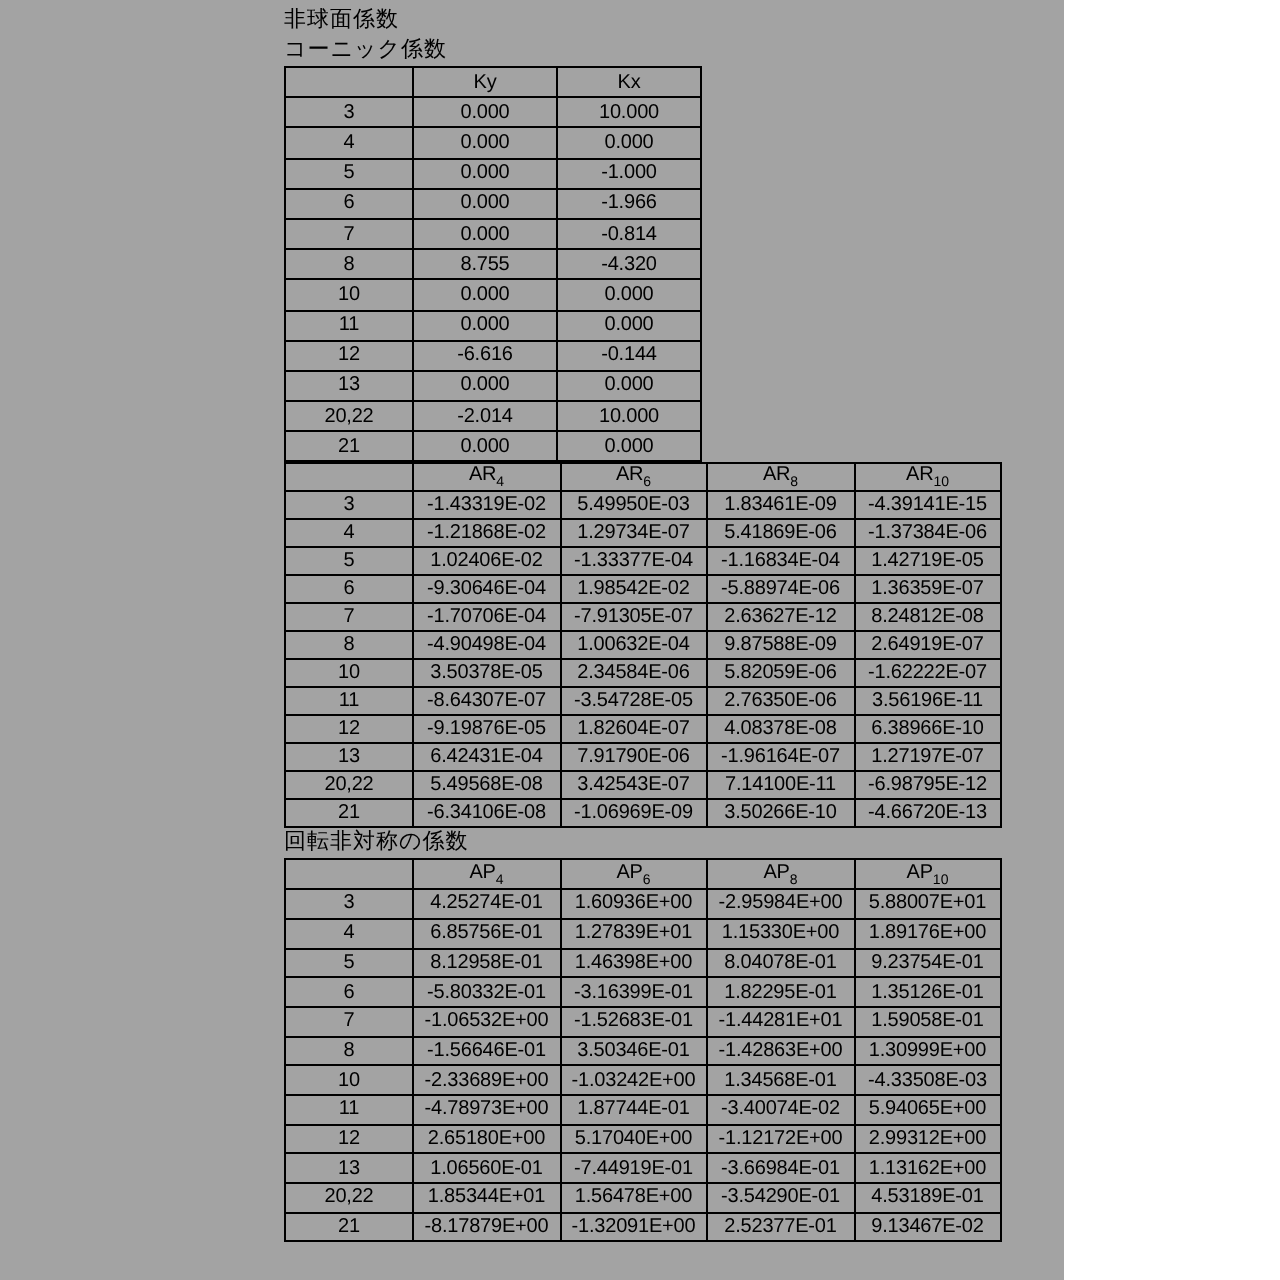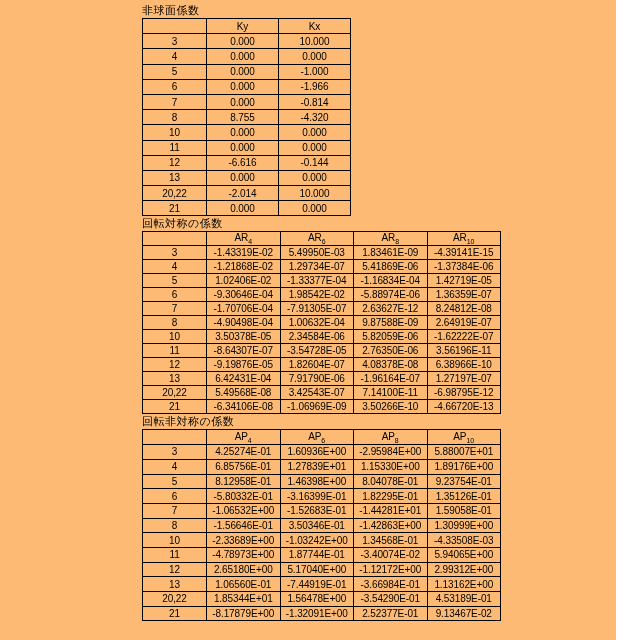--- a/index.html
+++ b/index.html
@@ -2,21 +2,21 @@
 <html><head>
 <meta charset="utf-8">
 <style>
   html,body{margin:0;padding:0;}
   body{
     width:640px;height:640px;background:#ffffff;
     font-family:"Liberation Sans","DejaVu Sans",sans-serif;
     color:#000;
     -webkit-font-smoothing:antialiased;
   }
-  .page{position:relative;width:616px;height:640px;background:#fdba74;overflow:hidden;}
+  .page{position:relative;width:532px;height:640px;background:#a3a3a3;overflow:hidden;}
   .content{position:absolute;left:142px;top:3px;}
   .doc-title,.tbl-title{
     font-size:11px;line-height:15px;height:15px;margin:0;
     font-weight:500;letter-spacing:0.5px;white-space:nowrap;
   }
   table{
     border-collapse:collapse;table-layout:fixed;
     border:1.5px solid #000;
   }
   td{
@@ -38,20 +38,21 @@
   tr:first-child td{font-weight:normal;}
 </style>
 </head>
 <body>
 
 <div class="page">
   <div class="content">
 
     <div class="doc-title">非球面係数</div>
 
+    <div class="tbl-title">コーニック係数</div>
     <table id="t1" class="narrow">
       <colgroup>
           <col class="lbl">
           <col class="d">
           <col class="d">
         </colgroup>
       <tbody>
           <tr>
             <td><span></span></td>
             <td><span>Ky</span></td>
@@ -113,21 +114,20 @@
             <td>10.000</td>
           </tr>
           <tr>
             <td>21</td>
             <td>0.000</td>
             <td>0.000</td>
           </tr>
         </tbody>
     </table>
 
-    <div class="tbl-title">回転対称の係数</div>
     <table id="t2" class="wide">
       <colgroup>
           <col class="lbl">
           <col class="d">
           <col class="d">
           <col class="d">
           <col class="d">
         </colgroup>
       <tbody>
           <tr>

